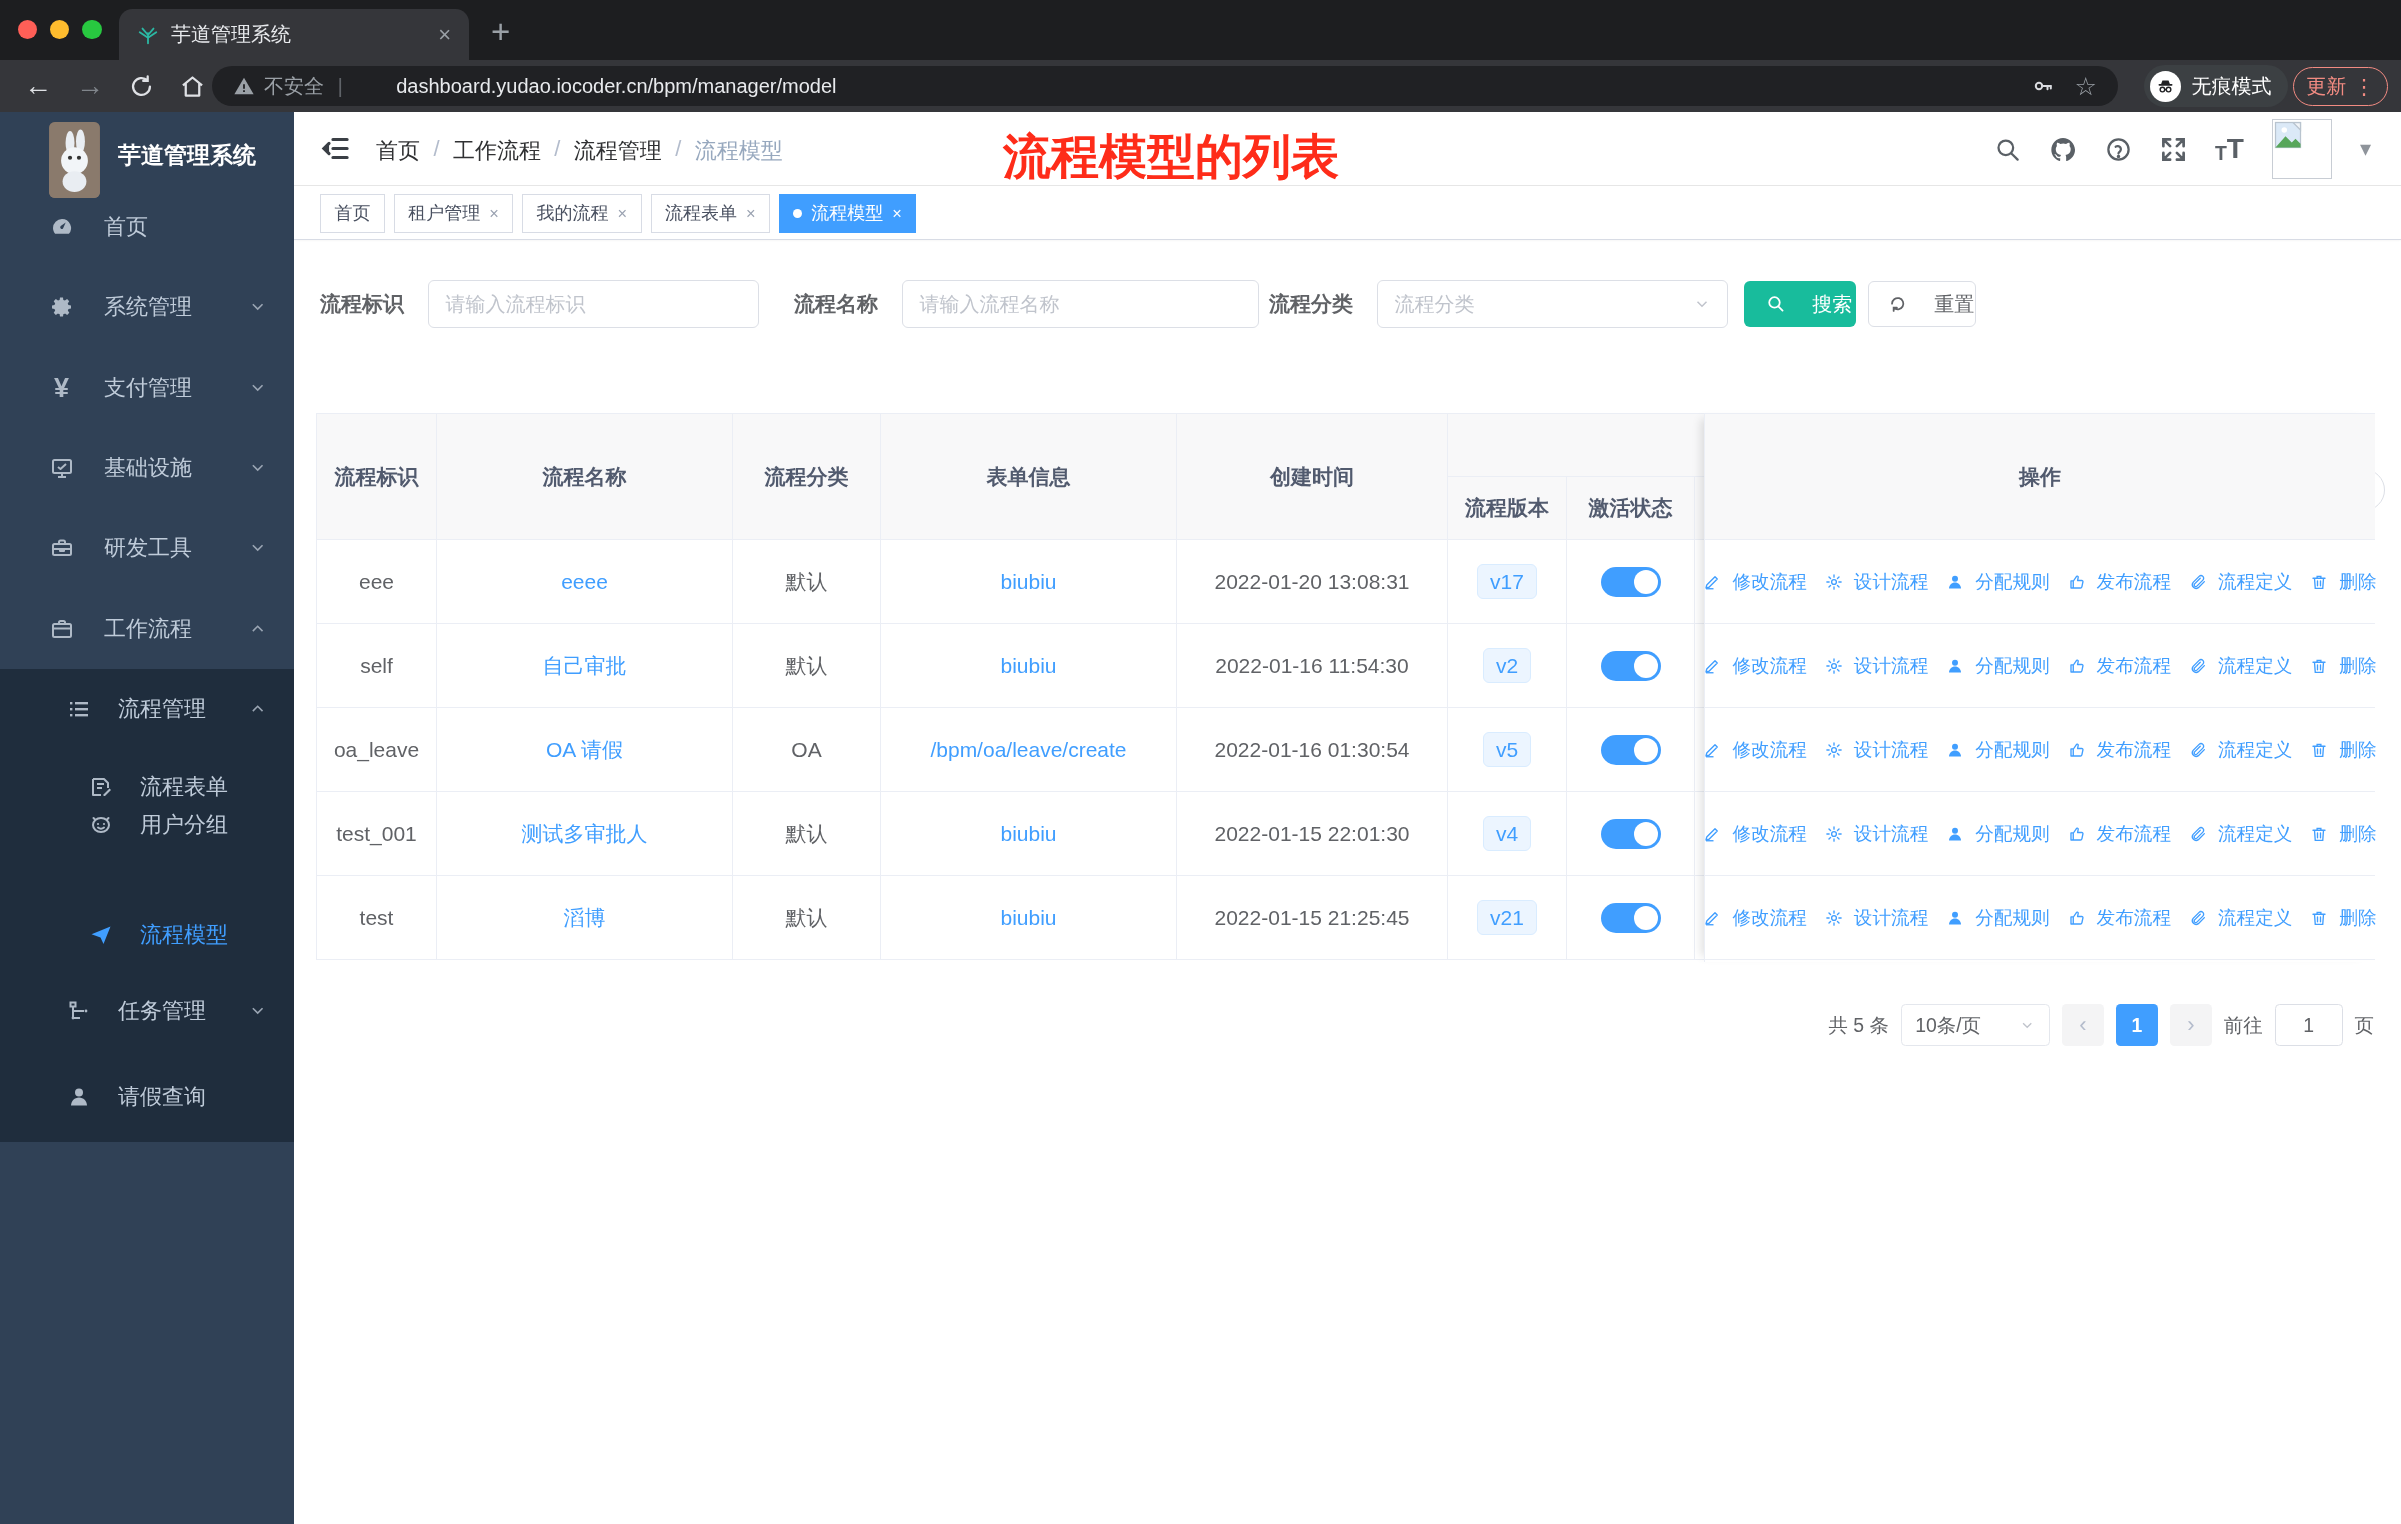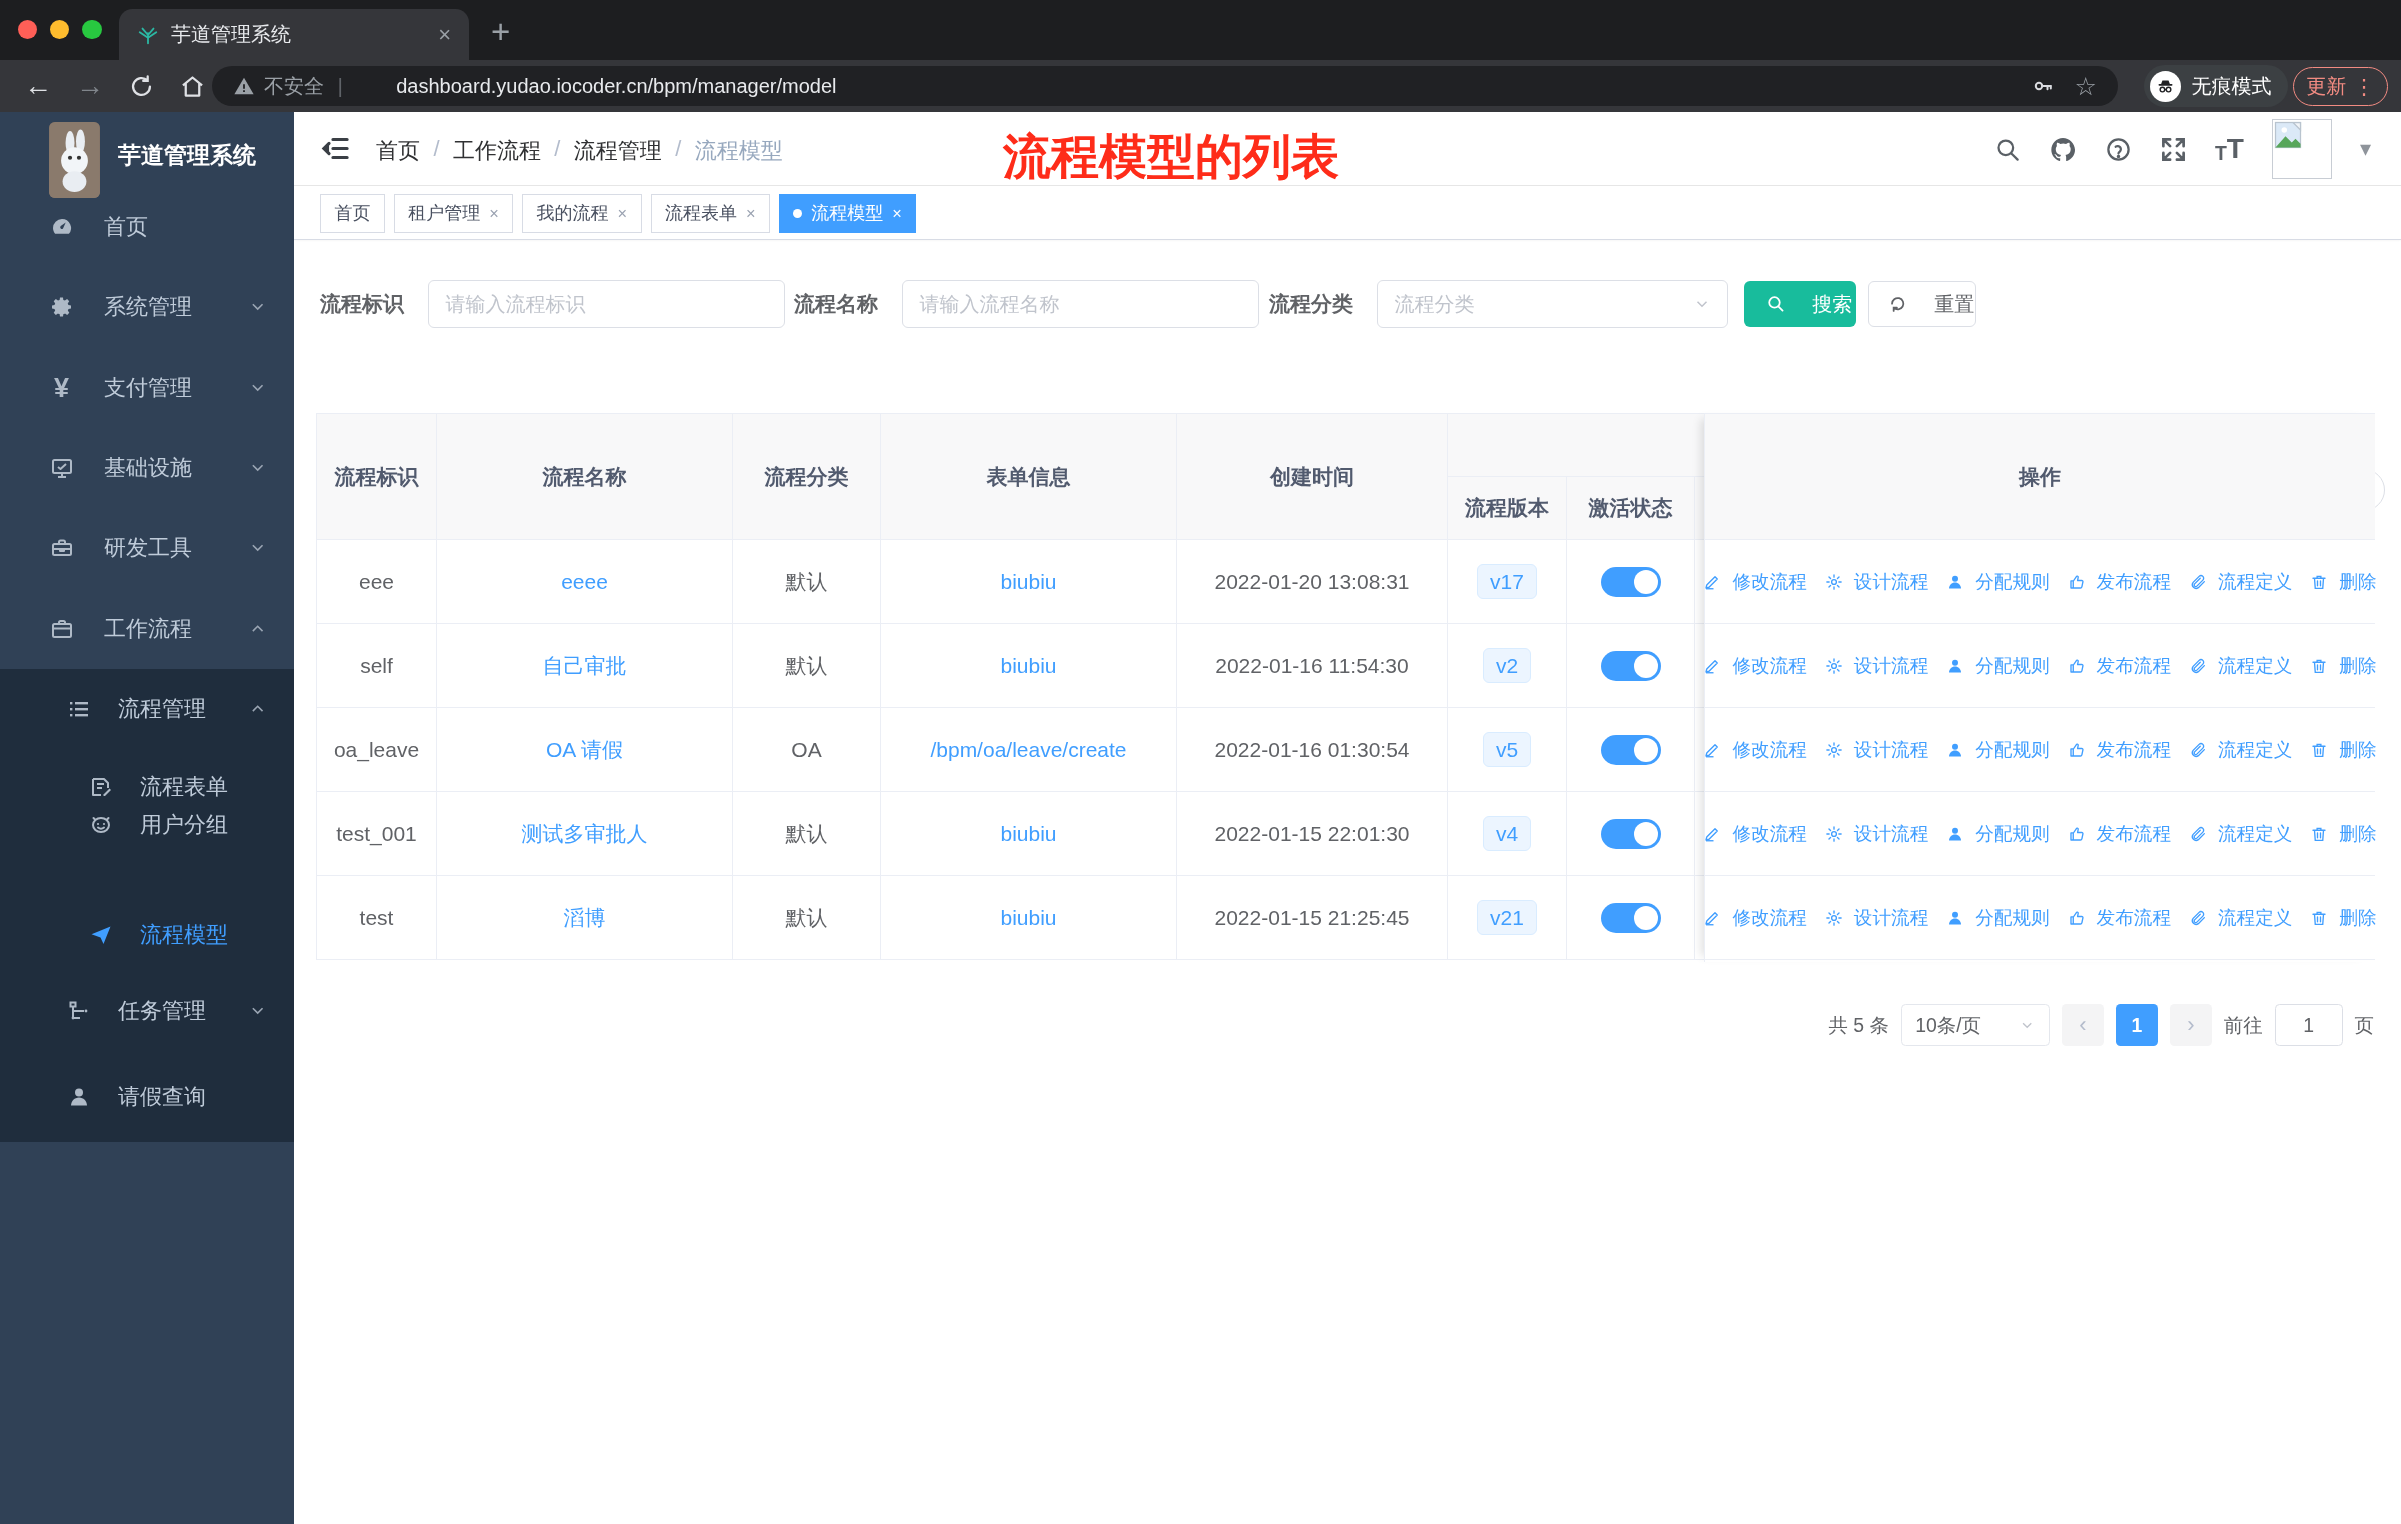--- a/index.html
+++ b/index.html
@@ -436,21 +436,21 @@
           <span class="tclose">×</span>
         </span>
         <span class="tag active">
           <span class="tag-dot"></span>
           <span>流程模型</span>
           <span class="tclose">×</span>
         </span>
       </div>
 
       <span class="flabel" style="left:26px;">流程标识</span>
-      <input class="finput" style="left: 134px; width: 357px;" placeholder="请输入流程标识">
+      <input class="finput" style="left: 134px; width: 331px;" placeholder="请输入流程标识">
       <span class="flabel" style="left:500px;">流程名称</span>
       <input class="finput" style="left: 608px; width: 357px;" placeholder="请输入流程名称">
       <span class="flabel" style="left:975px;">流程分类</span>
       <div class="fselect" style="left:1083px; width:351px;">
         <span>流程分类</span>
         <span class="selchev">
           <svg width="18" height="18" viewBox="0 0 24 24" fill="none" stroke="currentColor" stroke-width="2">
               <path d="M6 9l6 6 6-6"></path>
             </svg>
         </span>

